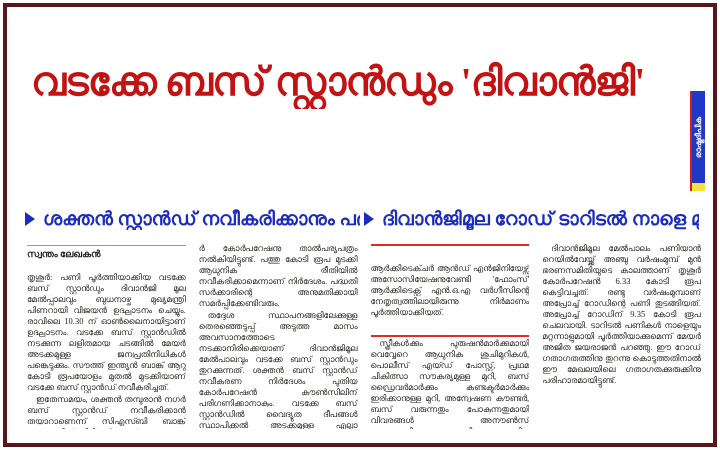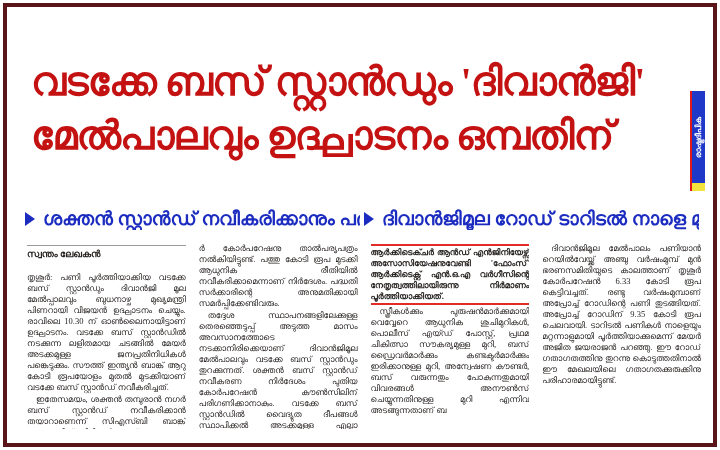--- a/index.html
+++ b/index.html
@@ -86,34 +86,32 @@
   .byline{
     border-top:1.5px solid var(--rule-gray);
     padding-top:3px;margin:2px 0 12px 0;
     font-weight:bold;font-size:9.5px;
   }
   .para{margin:0 0 1px 0;}
   .para.indent{text-indent:9px;}
   .para b{font-weight:normal;}
   .para.highlight{
     border:2px solid var(--highlight-red);
-    padding:1px 2px;
+    padding:17px 2px;
     margin:1px -4px 1px -4px;
-    font-weight:bold;
   }
 </style>
 </head>
 <body>
 
 <div class="page">
   <div class="frame">
 
     <div class="headline">
       <span class="hl-line">വടക്കേ ബസ് സ്റ്റാൻഡും 'ദിവാൻജി'</span>
-      <span class="hl-line">മേൽപാലവും ഉദ്ഘാടനം ഒമ്പതിന്</span>
     </div>
 
     <div class="brand-banner">
       <span class="brand-text">രാഷ്ട്രദീപിക</span>
       <span class="brand-foot"></span>
     </div>
 
     <div class="subhead-row">
       <div class="subhead">
         <span class="tri"></span>

